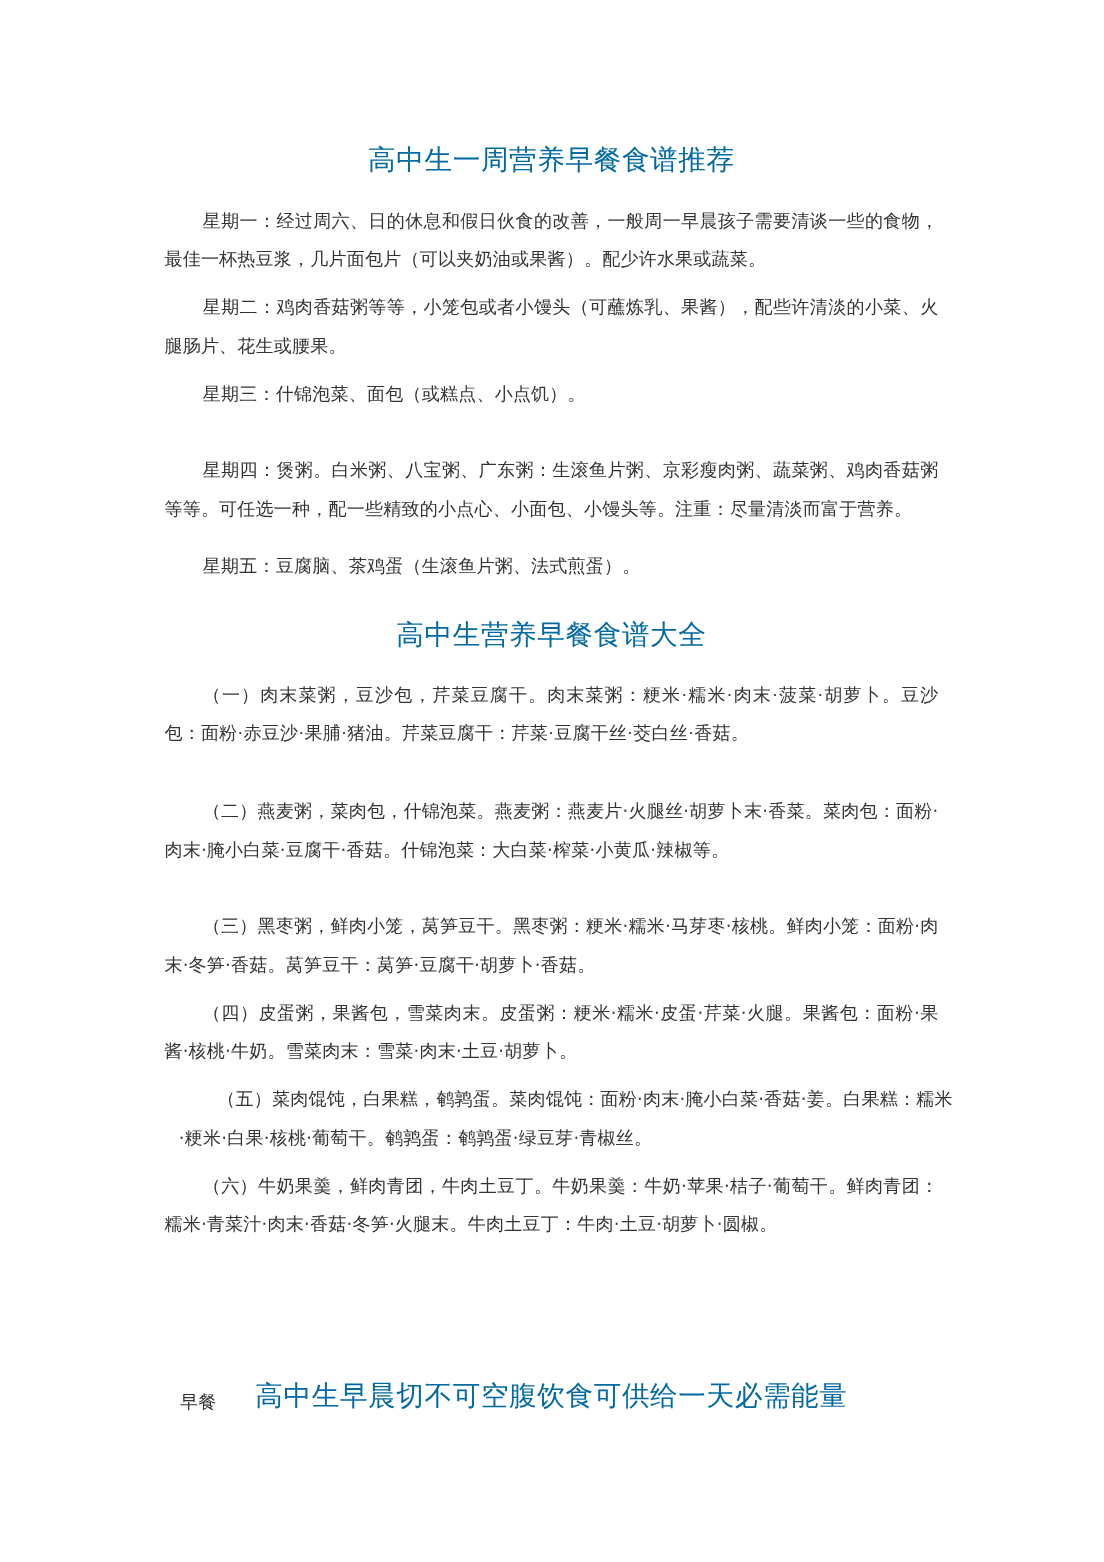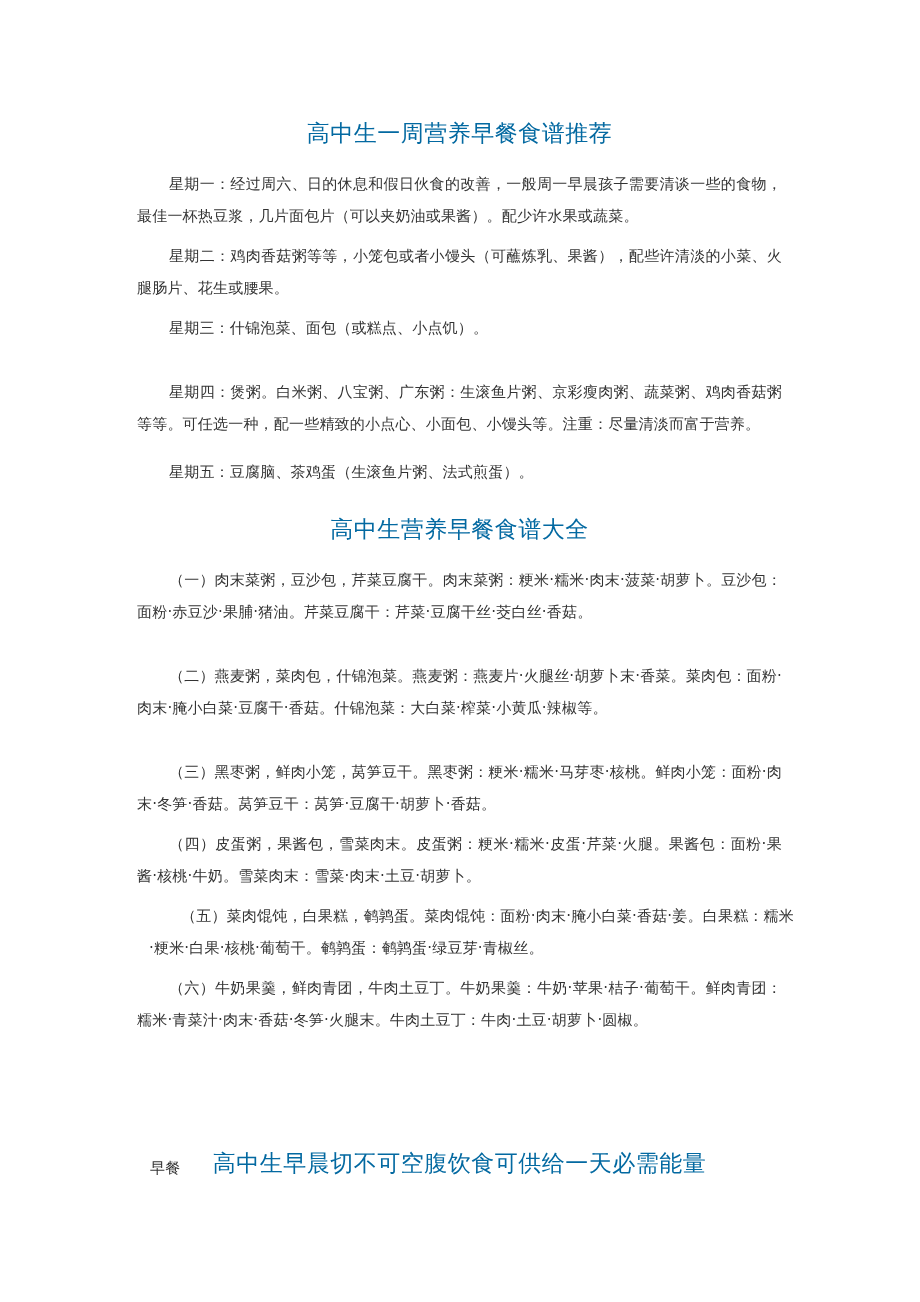--- a/index.html
+++ b/index.html
@@ -17,21 +17,21 @@
 
 <div class="page">
   <h1 style="top:118px;">高中生一周营养早餐食谱推荐</h1>
   <p style="top:168px;">星期一：经过周六、日的休息和假日伙食的改善，一般周一早晨孩子需要清谈一些的食物，最佳一杯热豆浆，几片面包片（可以夹奶油或果酱）。配少许水果或蔬菜。</p>
   <p style="top:240px;">星期二：鸡肉香菇粥等等，小笼包或者小馒头（可蘸炼乳、果酱），配些许清淡的小菜、火腿肠片、花生或腰果。</p>
   <p style="top:312px;">星期三：什锦泡菜、面包（或糕点、小点饥）。</p>
   <p style="top:360px;margin-top:16px;">星期四：煲粥。白米粥、八宝粥、广东粥：生滚鱼片粥、京彩瘦肉粥、蔬菜粥、鸡肉香菇粥等等。可任选一种，配一些精致的小点心、小面包、小馒头等。注重：尽量清淡而富于营养。</p>
   <p style="top:456px;">星期五：豆腐脑、茶鸡蛋（生滚鱼片粥、法式煎蛋）。</p>
 
   <h1 style="top:514px;text-align:center;">高中生营养早餐食谱大全</h1>
-  <p style="top:564px;">（一）肉末菜粥，豆沙包，芹菜豆腐干。肉末菜粥：粳米·糯米·肉末·菠菜·胡萝卜。豆沙包：面粉·赤豆沙·果脯·猪油。芹菜豆腐干：芹菜·豆腐干丝·茭白丝·香菇。</p>
+  <p style="top:564px;font-family:Liberation Serif, serif;">（一）肉末菜粥，豆沙包，芹菜豆腐干。肉末菜粥：粳米·糯米·肉末·菠菜·胡萝卜。豆沙包：面粉·赤豆沙·果脯·猪油。芹菜豆腐干：芹菜·豆腐干丝·茭白丝·香菇。</p>
   <p style="top:660px;">（二）燕麦粥，菜肉包，什锦泡菜。燕麦粥：燕麦片·火腿丝·胡萝卜末·香菜。菜肉包：面粉·肉末·腌小白菜·豆腐干·香菇。什锦泡菜：大白菜·榨菜·小黄瓜·辣椒等。</p>
   <p style="top:756px;">（三）黑枣粥，鲜肉小笼，莴笋豆干。黑枣粥：粳米·糯米·马芽枣·核桃。鲜肉小笼：面粉·肉末·冬笋·香菇。莴笋豆干：莴笋·豆腐干·胡萝卜·香菇。</p>
   <p style="top:828px;">（四）皮蛋粥，果酱包，雪菜肉末。皮蛋粥：粳米·糯米·皮蛋·芹菜·火腿。果酱包：面粉·果酱·核桃·牛奶。雪菜肉末：雪菜·肉末·土豆·胡萝卜。</p>
   <p style="top:900px;margin-left:12px;">（五）菜肉馄饨，白果糕，鹌鹑蛋。菜肉馄饨：面粉·肉末·腌小白菜·香菇·姜。白果糕：糯米·粳米·白果·核桃·葡萄干。鹌鹑蛋：鹌鹑蛋·绿豆芽·青椒丝。</p>
   <p style="top:972px;">（六）牛奶果羹，鲜肉青团，牛肉土豆丁。牛奶果羹：牛奶·苹果·桔子·葡萄干。鲜肉青团：糯米·青菜汁·肉末·香菇·冬笋·火腿末。牛肉土豆丁：牛肉·土豆·胡萝卜·圆椒。</p>
 
   <h1 style="top:1108px;margin-top:40px;">高中生早晨切不可空腹饮食可供给一天必需能量</h1>
   <p class="noindent" style="top:1152px;">早餐</p>
 </div>
 

